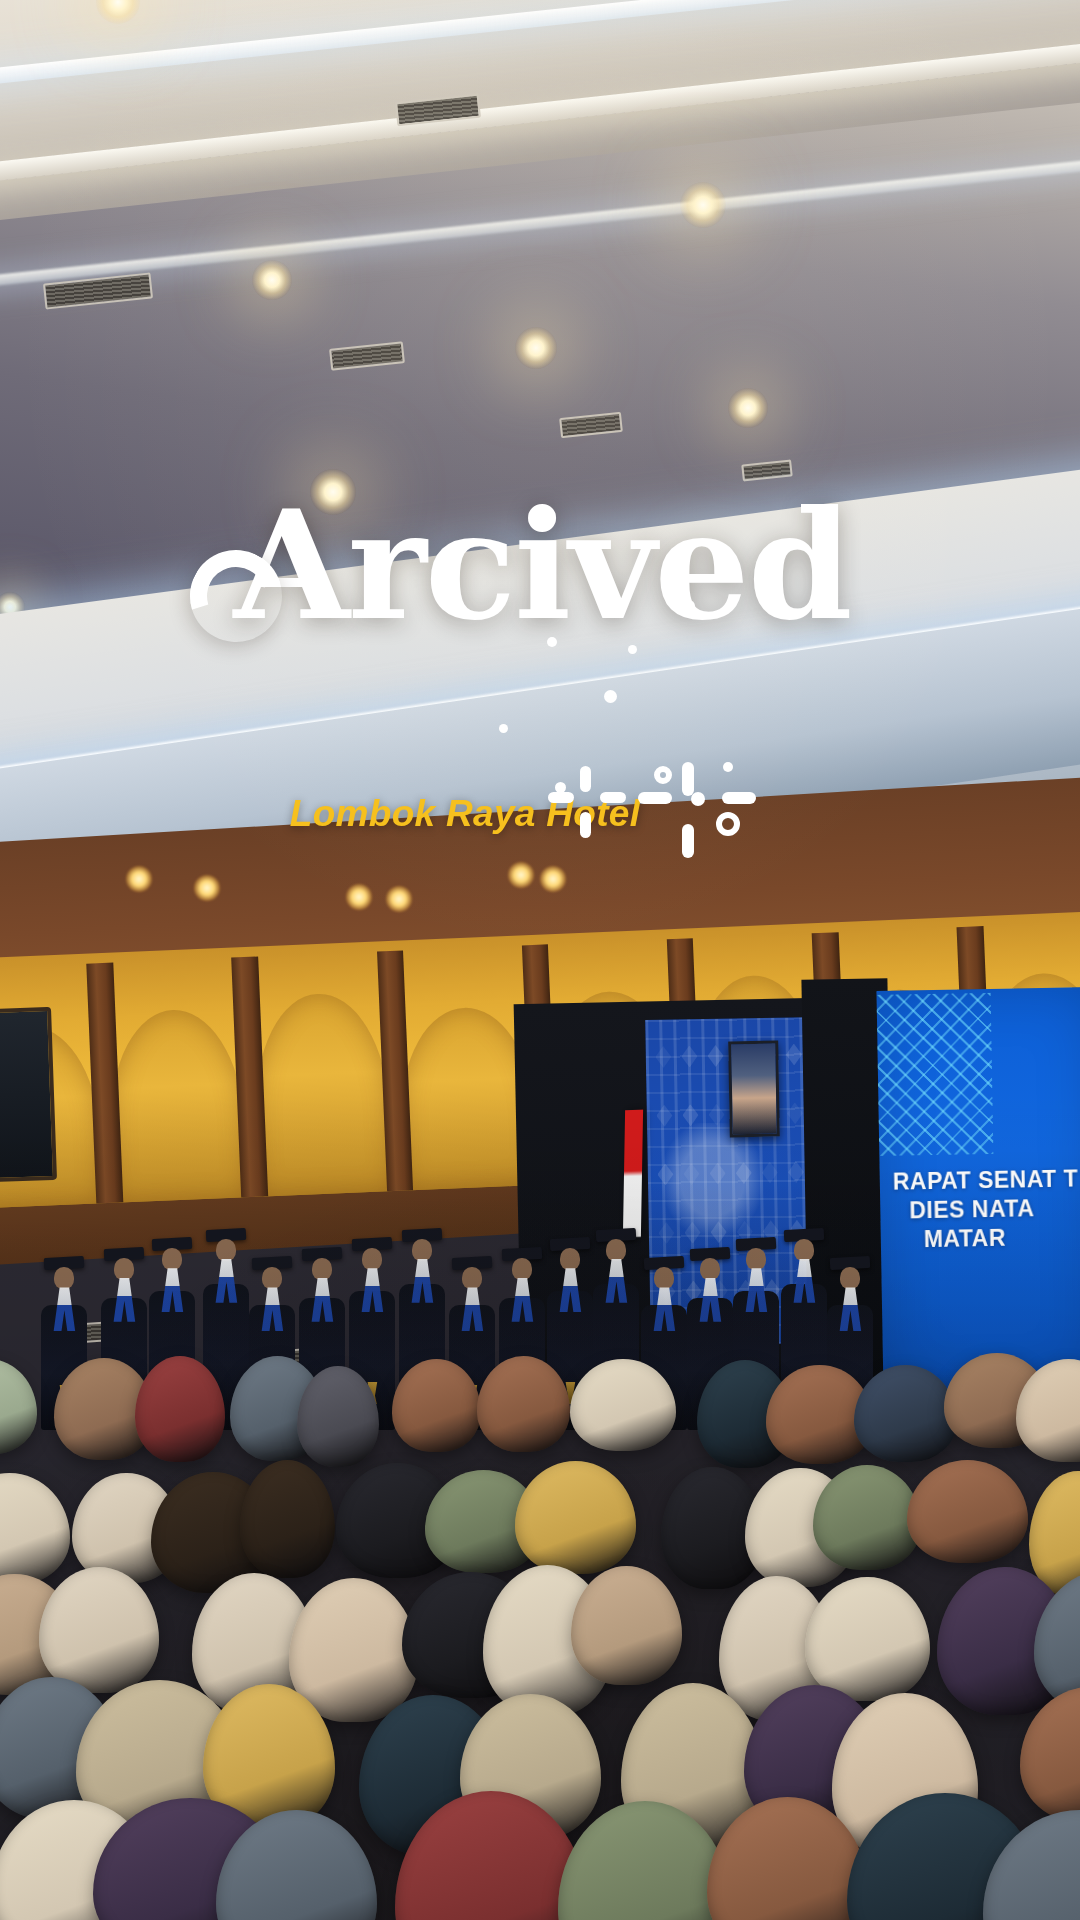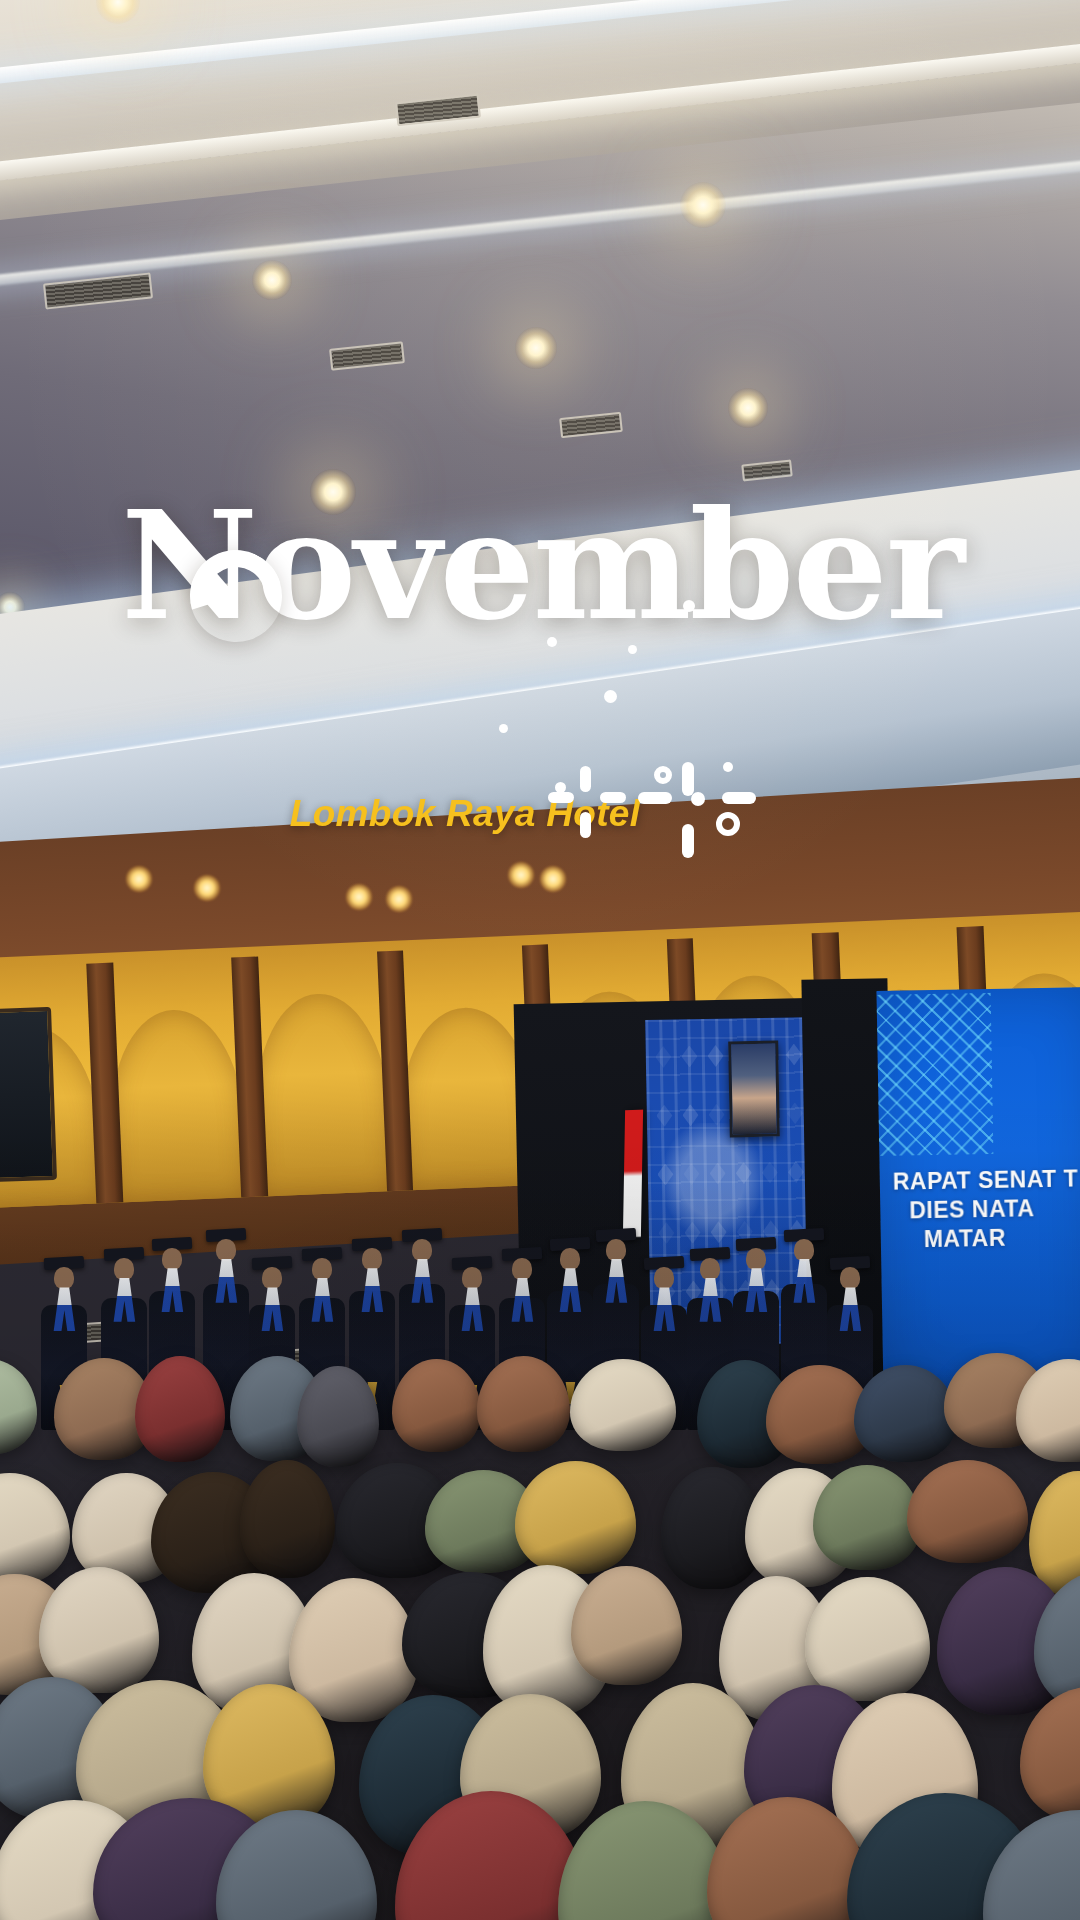--- a/index.html
+++ b/index.html
@@ -632,21 +632,21 @@
     <div class="grade"></div>
   </div>
 
   <div class="overlay">
 
 
     <div class="headline">
       <div class="hl-1">
         <span class="swash"></span>
       </div>
-      <div class="hl-2">November</div>
+      <div class="hl-2">Arcived</div>
     </div>
 
     <div class="subtitle">Lombok Raya Hotel</div>
 
     <div id="sparkles">
         <div class="spark" style="left: 682px; top: 762px; width: 12px; height: 34px;"></div>
         <div class="spark" style="left: 682px; top: 824px; width: 12px; height: 34px;"></div>
         <div class="spark" style="left: 638px; top: 792px; width: 34px; height: 12px;"></div>
         <div class="spark" style="left: 722px; top: 792px; width: 34px; height: 12px;"></div>
         <div class="spark" style="left: 580px; top: 766px; width: 11px; height: 26px;"></div>

